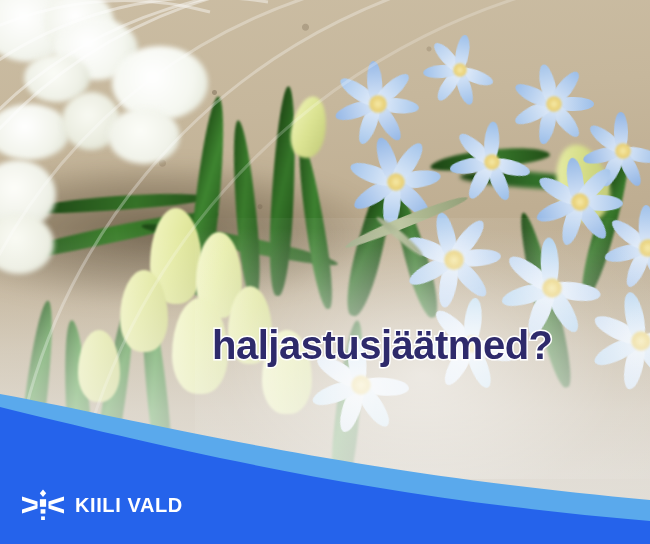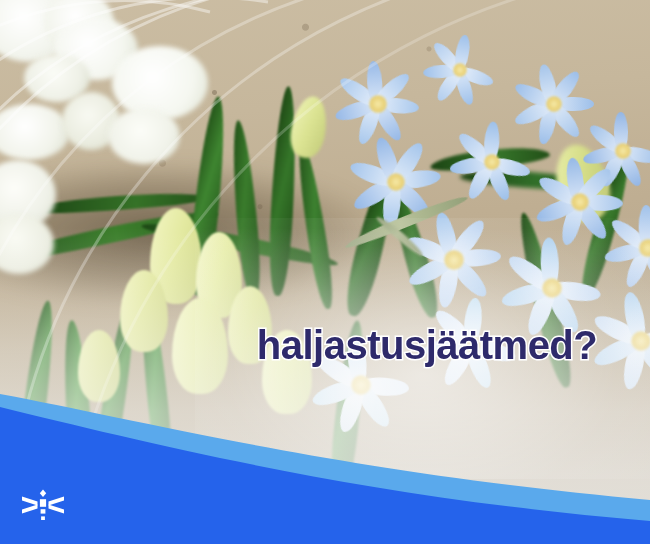--- a/index.html
+++ b/index.html
@@ -90,21 +90,21 @@
     width:430px;
     font-size:40px;
     line-height:47px;
     font-weight:bold;
     letter-spacing:-.5px;
     color:#2e2a6b;
     -webkit-text-stroke:3px #ffffff;
     paint-order:stroke fill;
     text-align:left;
   }
-  .headline .l2{display:block;text-align:center;}
+  .headline .l2{display:block;}
 
   
   .logo{
     position:absolute;
     left:22px;bottom:22px;
     display:flex;align-items:center;gap:11px;
   }
   .logo-mark{width:42px;height:34px;flex:0 0 auto;}
   .logo-text{
     color:#ffffff;
@@ -348,15 +348,16 @@
 
         <polygon points="42,8.5 26.5,13.5 26.5,17.5 42,12.5"></polygon>
         <polygon points="42,25.5 26.5,20.5 26.5,16.5 42,21.5"></polygon>
 
         <polygon points="21,1.5 24.2,5.2 21,8.9 17.8,5.2"></polygon>
         <rect x="17.9" y="11.2" width="6.2" height="7.6"></rect>
         <rect x="18.6" y="21.2" width="4.8" height="4.4"></rect>
         <rect x="19.1" y="28.4" width="3.8" height="3.6"></rect>
       </g>
     </svg>
+    <span class="logo-text">KIILI VALD</span>
   </div>
 
 </div>
 
 </body></html>

